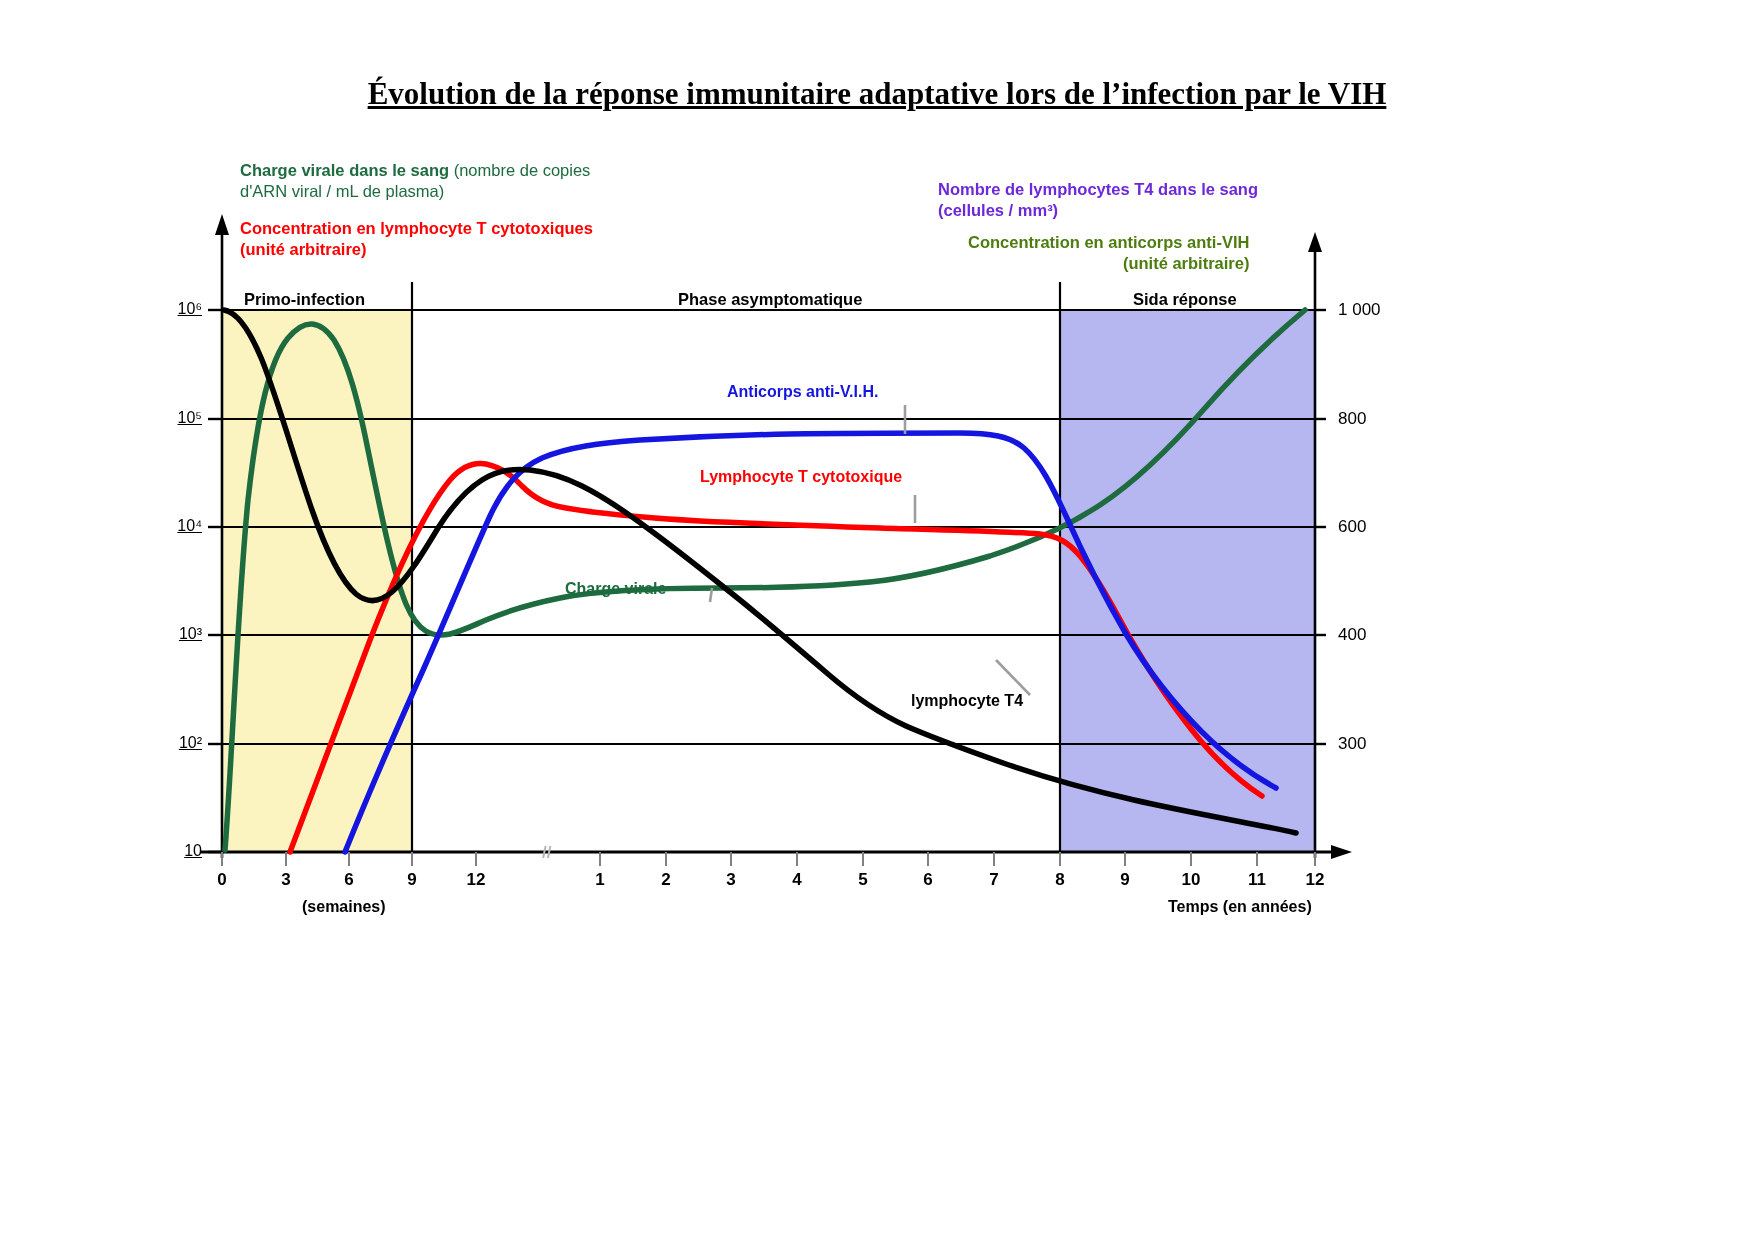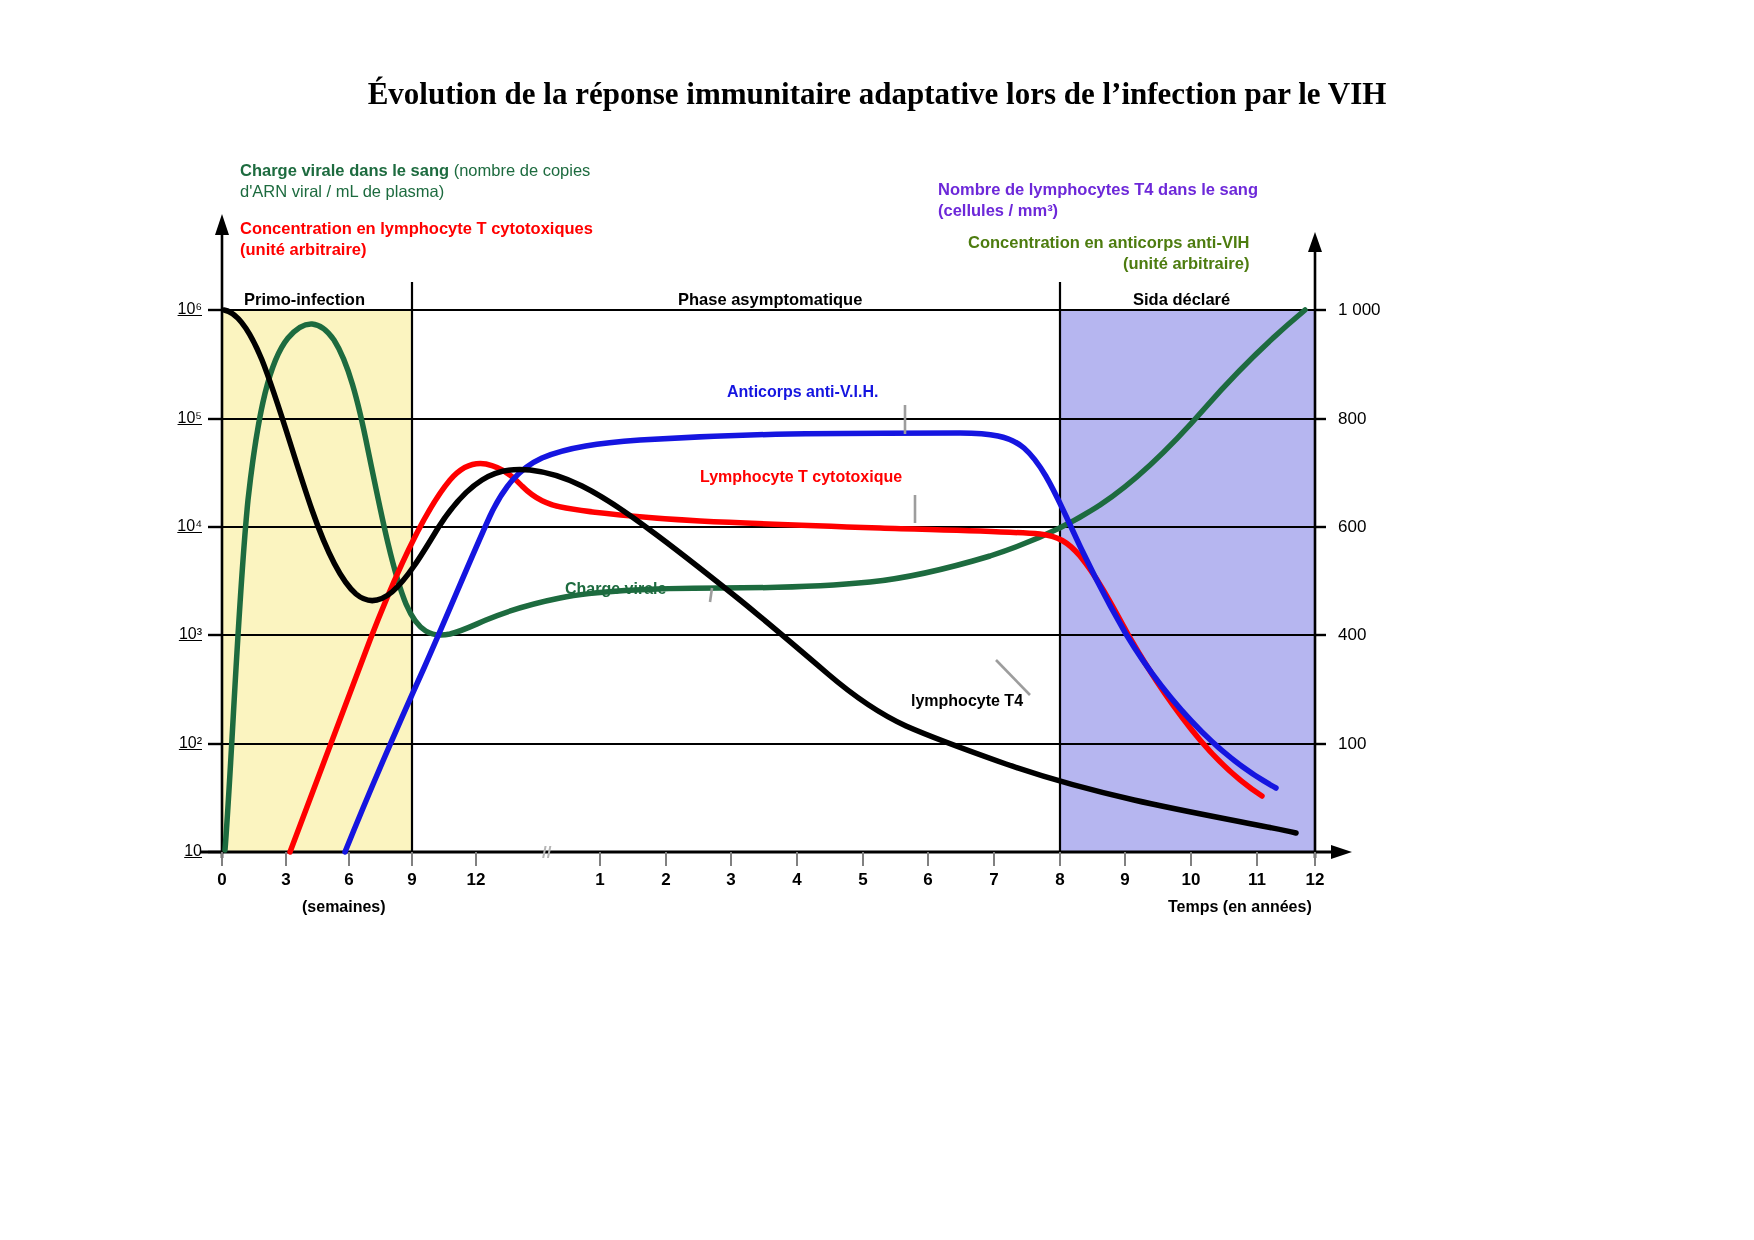--- a/index.html
+++ b/index.html
@@ -26,20 +26,21 @@
     position: absolute;
     left: 0;
     top: 76px;
     width: 1754px;
     text-align: center;
     font-family: "Liberation Serif", serif;
     font-weight: bold;
     font-size: 31px;
     color: #000000;
     letter-spacing: 0px;
+    text-decoration: underline;
   }
 
   
   .legend-txt {
     position: absolute;
     font-family: "Liberation Sans", sans-serif;
     font-size: 16.5px;
     line-height: 21px;
     white-space: nowrap;
   }
@@ -261,39 +262,39 @@
       <line x1="915" y1="495" x2="915" y2="523"></line>
       <line x1="710" y1="602" x2="712" y2="588"></line>
       <line x1="1030" y1="695" x2="996" y2="660"></line>
     </g>
 
     <text x="542" y="858" font-family="Liberation Sans, sans-serif" font-size="17" fill="#b5b5b5" font-weight="bold">//</text>
   </svg>
 
   <div class="phase-lbl" style="left:244px; top:290px;">Primo-infection</div>
   <div class="phase-lbl" style="left:678px; top:290px;">Phase asymptomatique</div>
-  <div class="phase-lbl" style="left:1133px; top:290px;">Sida déclaré</div>
+  <div class="phase-lbl" style="left:1133px; top:290px;">Sida réponse</div>
 
   <div class="curve-lbl c-blue" style="left:727px; top:383px;">Anticorps anti-V.I.H.</div>
   <div class="curve-lbl c-red" style="left:700px; top:468px;">Lymphocyte T cytotoxique</div>
   <div class="curve-lbl c-green" style="left:565px; top:580px;">Charge virale</div>
   <div class="curve-lbl c-black" style="left:911px; top:692px;">lymphocyte T4</div>
 
   <div class="axis-lbl tick-y-left" style="left:142px; top:300px; width:60px;">10⁶</div>
   <div class="axis-lbl tick-y-left" style="left:142px; top:409px; width:60px;">10⁵</div>
   <div class="axis-lbl tick-y-left" style="left:142px; top:517px; width:60px;">10⁴</div>
   <div class="axis-lbl tick-y-left" style="left:142px; top:625px; width:60px;">10³</div>
   <div class="axis-lbl tick-y-left" style="left:142px; top:734px; width:60px;">10²</div>
   <div class="axis-lbl tick-y-left" style="left:142px; top:842px; width:60px;">10</div>
 
   <div class="axis-lbl tick-y-right" style="left:1338px; top:300px;">1 000</div>
   <div class="axis-lbl tick-y-right" style="left:1338px; top:409px;">800</div>
   <div class="axis-lbl tick-y-right" style="left:1338px; top:517px;">600</div>
   <div class="axis-lbl tick-y-right" style="left:1338px; top:625px;">400</div>
-  <div class="axis-lbl tick-y-right" style="left:1338px; top:734px;">100</div>
+  <div class="axis-lbl tick-y-right" style="left:1338px; top:734px;">300</div>
 
   <div class="axis-lbl tick-x" style="left:207px; top:870px; width:30px;">0</div>
   <div class="axis-lbl tick-x" style="left:271px; top:870px; width:30px;">3</div>
   <div class="axis-lbl tick-x" style="left:334px; top:870px; width:30px;">6</div>
   <div class="axis-lbl tick-x" style="left:397px; top:870px; width:30px;">9</div>
   <div class="axis-lbl tick-x" style="left:458px; top:870px; width:36px;">12</div>
 
   <div class="axis-lbl unit-lbl" style="left:302px; top:898px;">(semaines)</div>
 
   <div class="axis-lbl tick-x" style="left:585px; top:870px; width:30px;">1</div>

